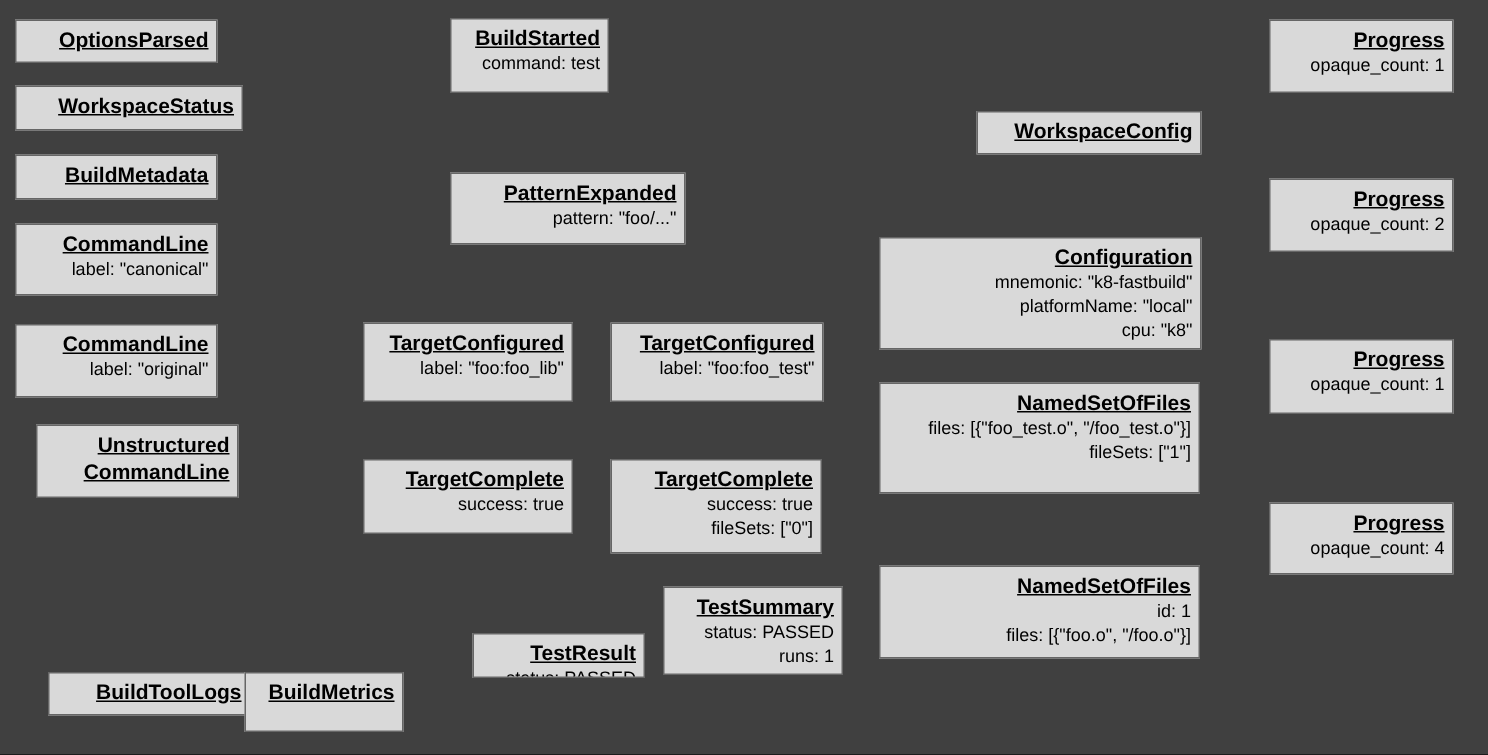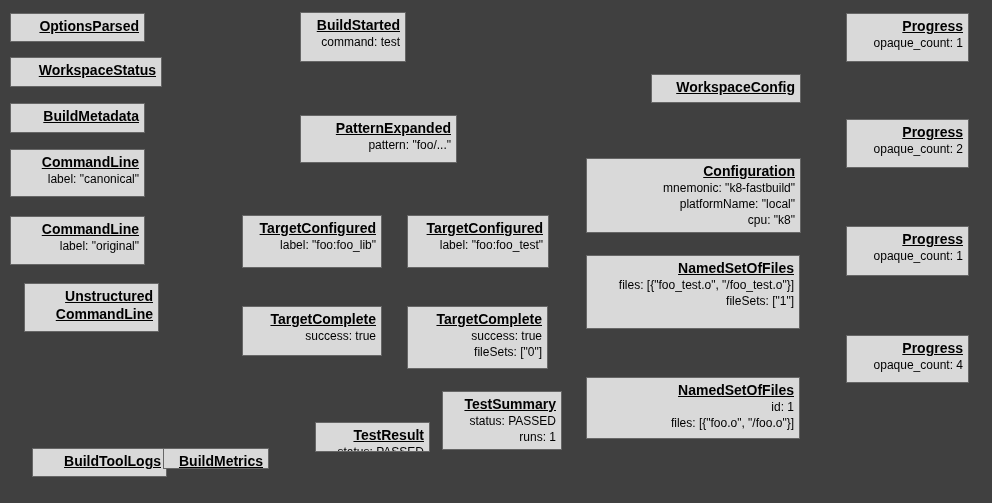--- a/index.html
+++ b/index.html
@@ -68,21 +68,21 @@
   <div class="node" style="left:24px; top:283px; width:135px; height:49px;">
     <div class="node-title">Unstructured
 CommandLine</div>
   </div>
 
 
   <div class="node" style="left:10px; top:448px; width:135px; height:29px;margin-left:22px;">
     <div class="node-title">BuildToolLogs</div>
   </div>
 
-  <div class="node" style="left:163px; top:448px; width:106px; height:21px;">
+  <div class="node" style="left:163px; top:448px; width:106px; height:40px;">
     <div class="node-title">BuildMetrics</div>
   </div>
 
   <div class="node" style="left:300px; top:12px; width:106px; height:50px;">
     <div class="node-title">BuildStarted</div>
     <div class="node-line">command: test</div>
   </div>
 
   <div class="node" style="left:300px; top:115px; width:157px; height:48px;padding-left:16px;">
     <div class="node-title">PatternExpanded</div>

